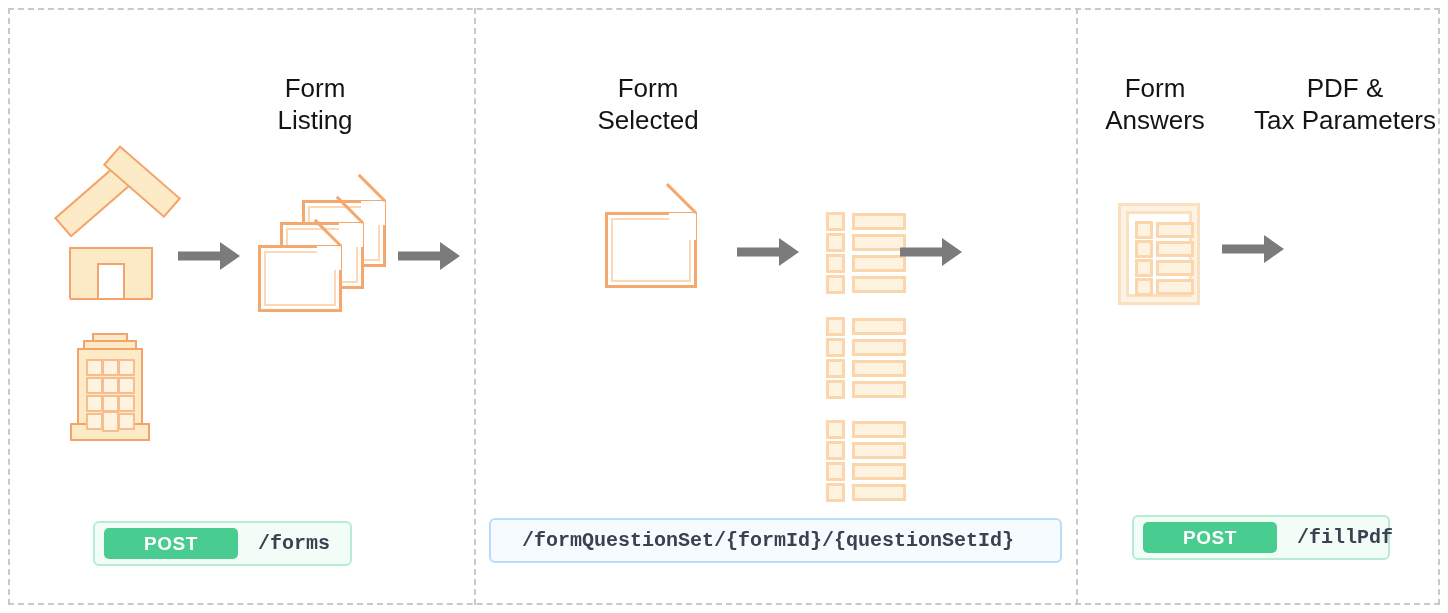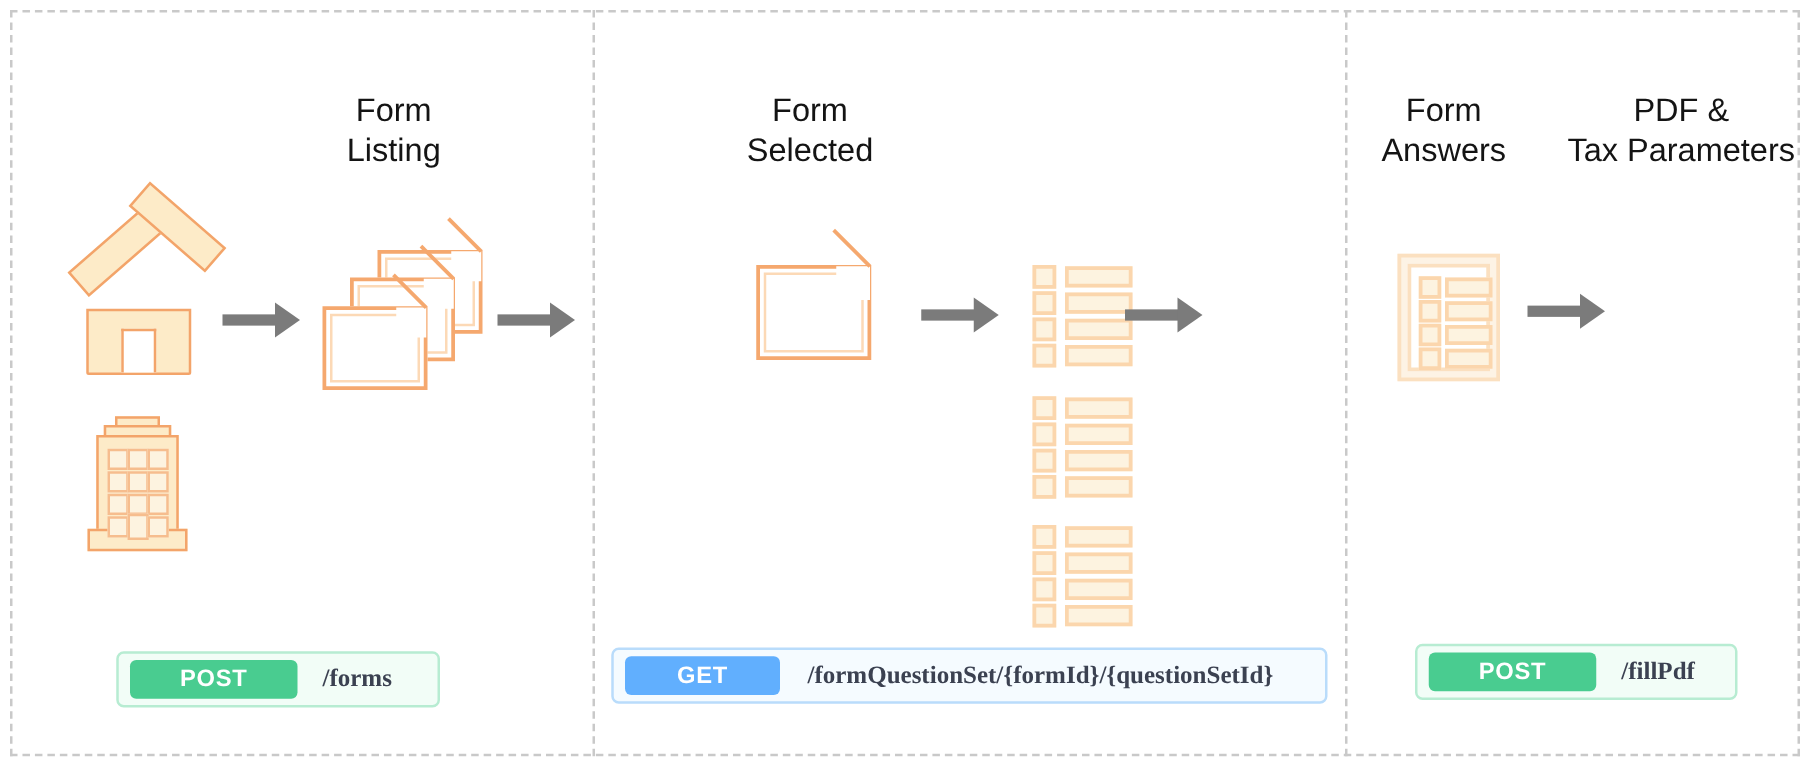--- a/index.html
+++ b/index.html
@@ -136,21 +136,21 @@
     font-weight:bold;
     font-size:19px;
     letter-spacing:.6px;
     display:flex;align-items:center;justify-content:center;
     font-family:"Liberation Sans", sans-serif;
     flex:none;
   }
   .verb.post{background:#49cc90;}
   .verb.get{background:#61affe;}
   .path{
-    font-family:Liberation Serif, serif;
+    font-family:Liberation Mono, monospace;
     font-weight:bold;
     color:#3b4151;
     font-size:20px;
     white-space:nowrap;
   }
 </style>
 </head>
 <body>
 
 <div id="stage">
@@ -278,21 +278,20 @@
     <div class="chk-box" style="left:0px;top:63px;width:13px;height:13px;"></div>
     <div class="chk-bar" style="left:26px;top:64px;width:48px;height:11px;"></div>
   </div>
 
   <div class="arrow" style="left:900px;top:238px;width:62px;height:28px;">
     <div class="shaft" style="width:46px;"></div>
     <div class="head"></div>
   </div>
 
   <div class="api get" style="left:489px;top:518px;width:573px;height:45px;padding:0 9px;">
-    <div class="verb get" style="width:124px;height:31px;">GET</div>
     <div class="path" style="margin-left:22px;">/formQuestionSet/{formId}/{questionSetId}</div>
   </div>
 
   <div class="hdr" style="left:1065px;top:72px;width:180px;">Form
 Answers</div>
   <div class="hdr" style="left:1230px;top:72px;width:230px;">PDF &amp;
 Tax Parameters</div>
 
   <div class="icon" style="left:1118px;top:203px;width:76px;height:96px;">
     <div class="ansdoc-outer" style="left:0;top:0;width:76px;height:96px;"></div>

